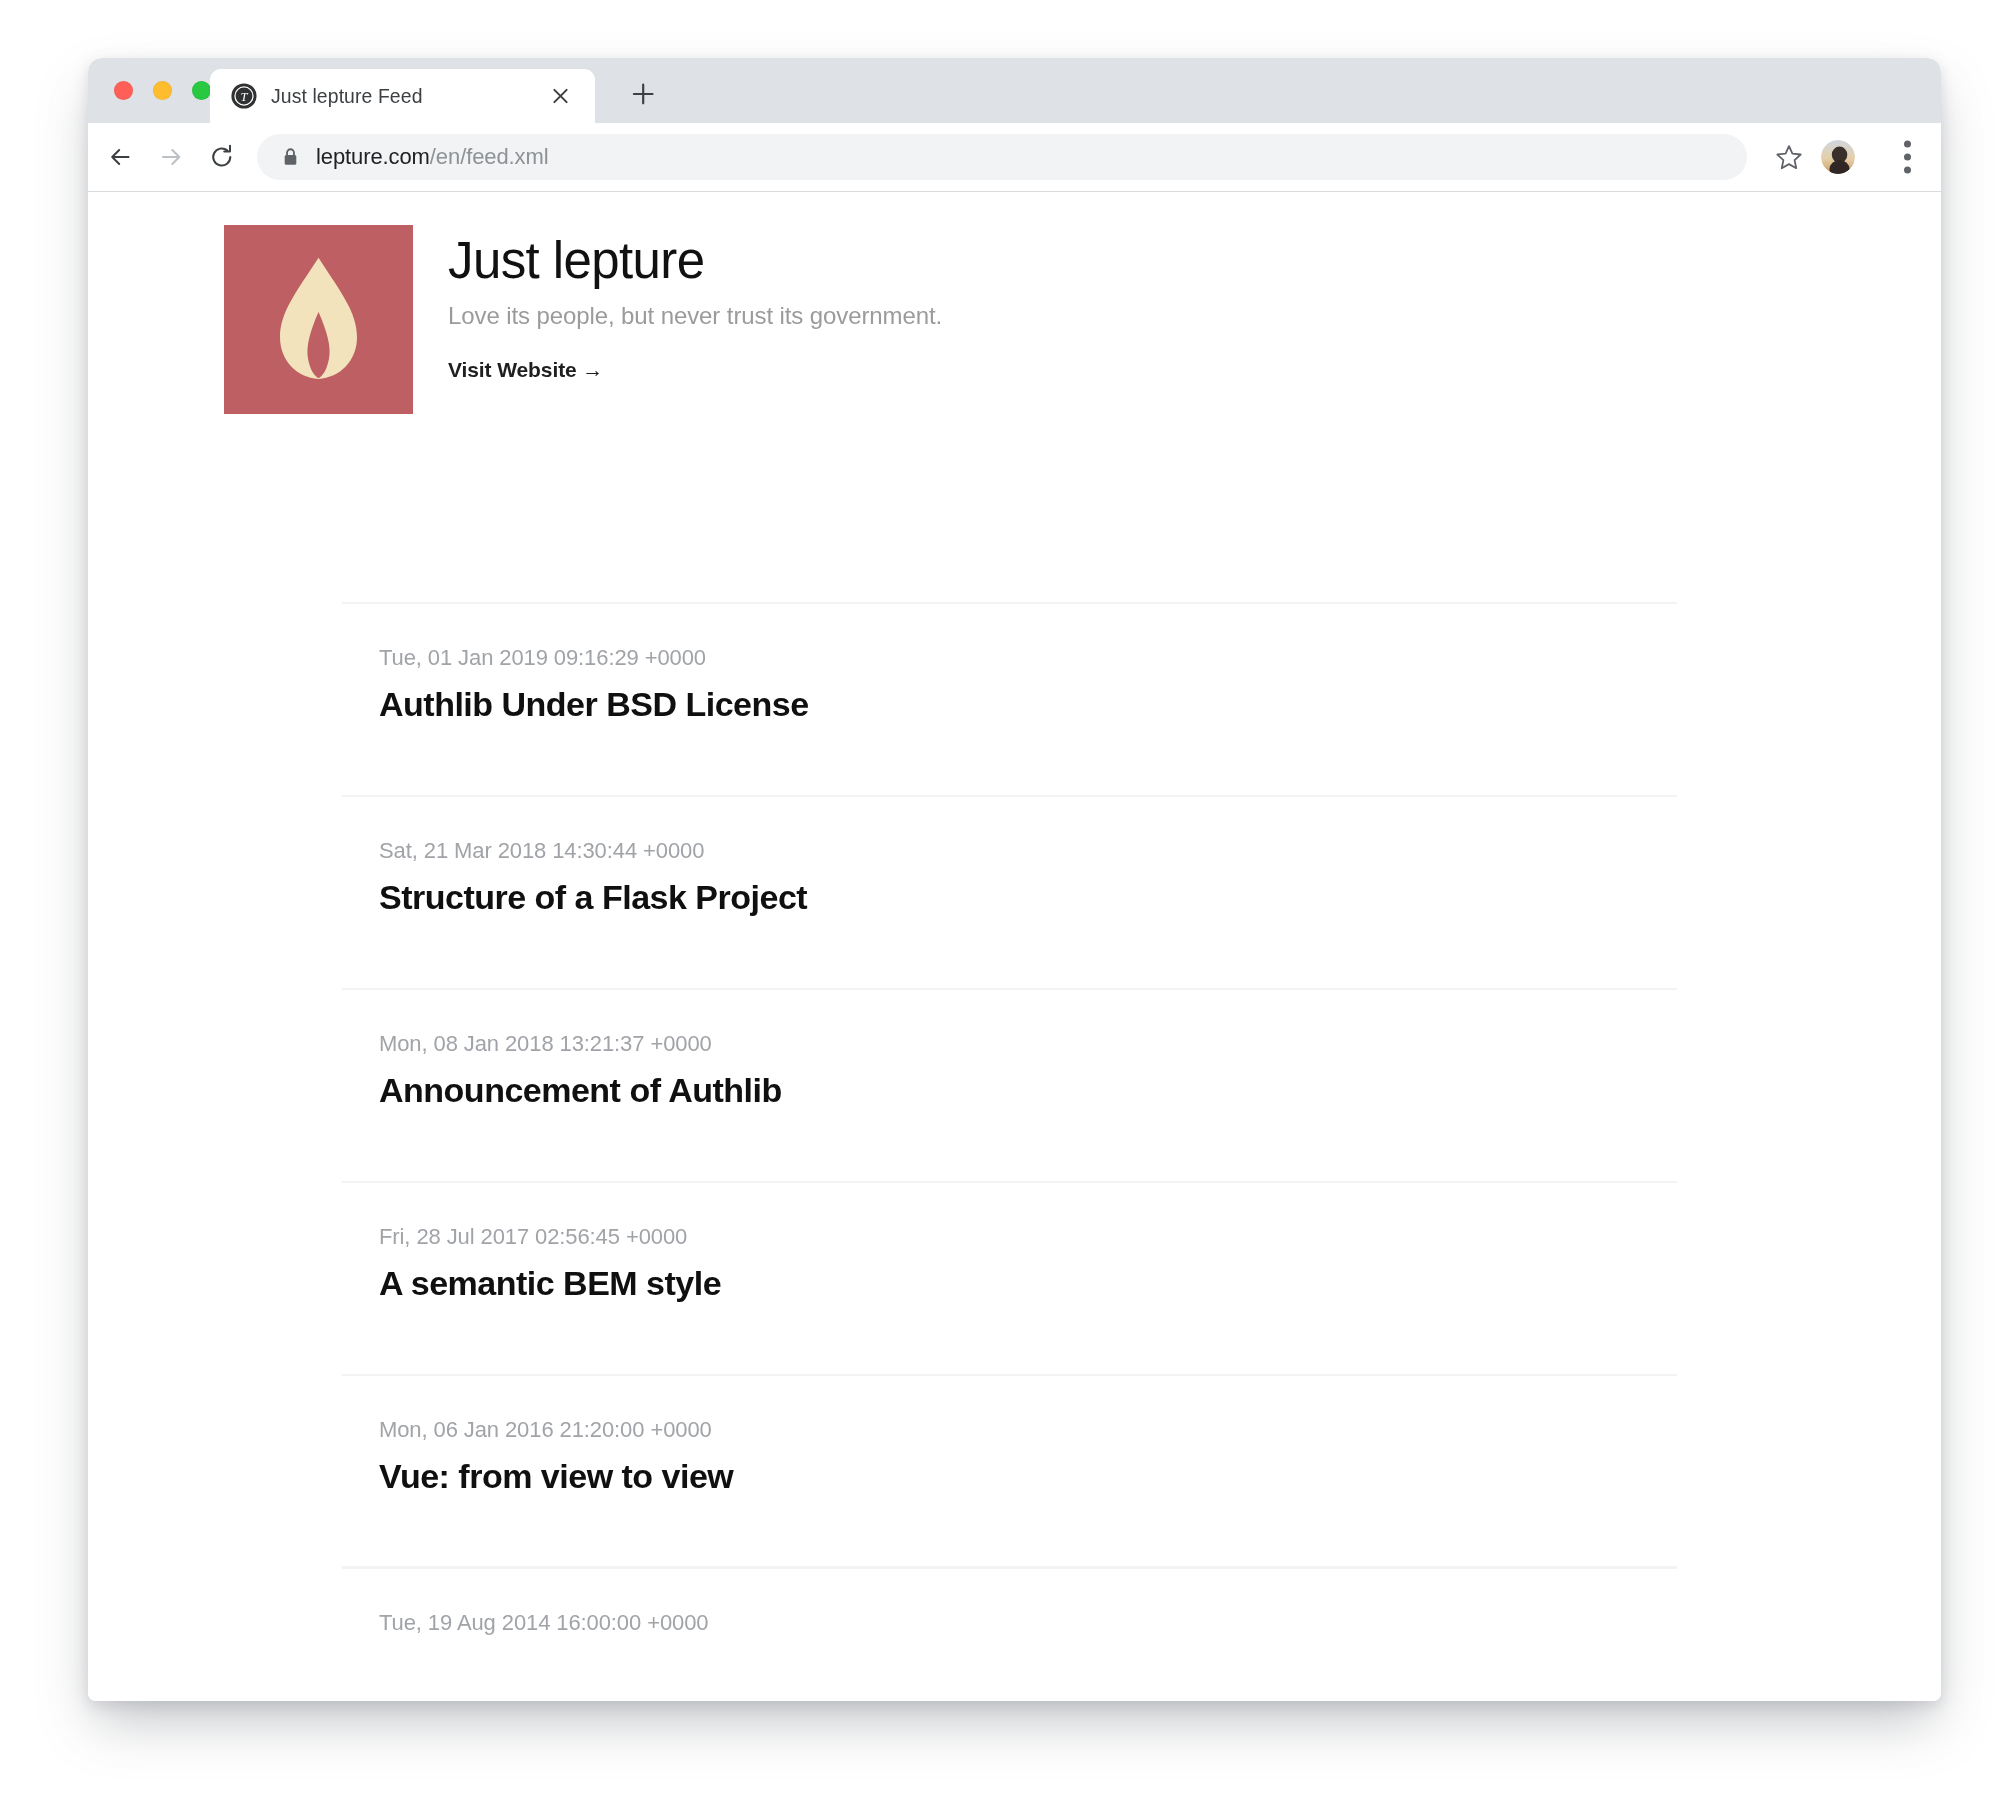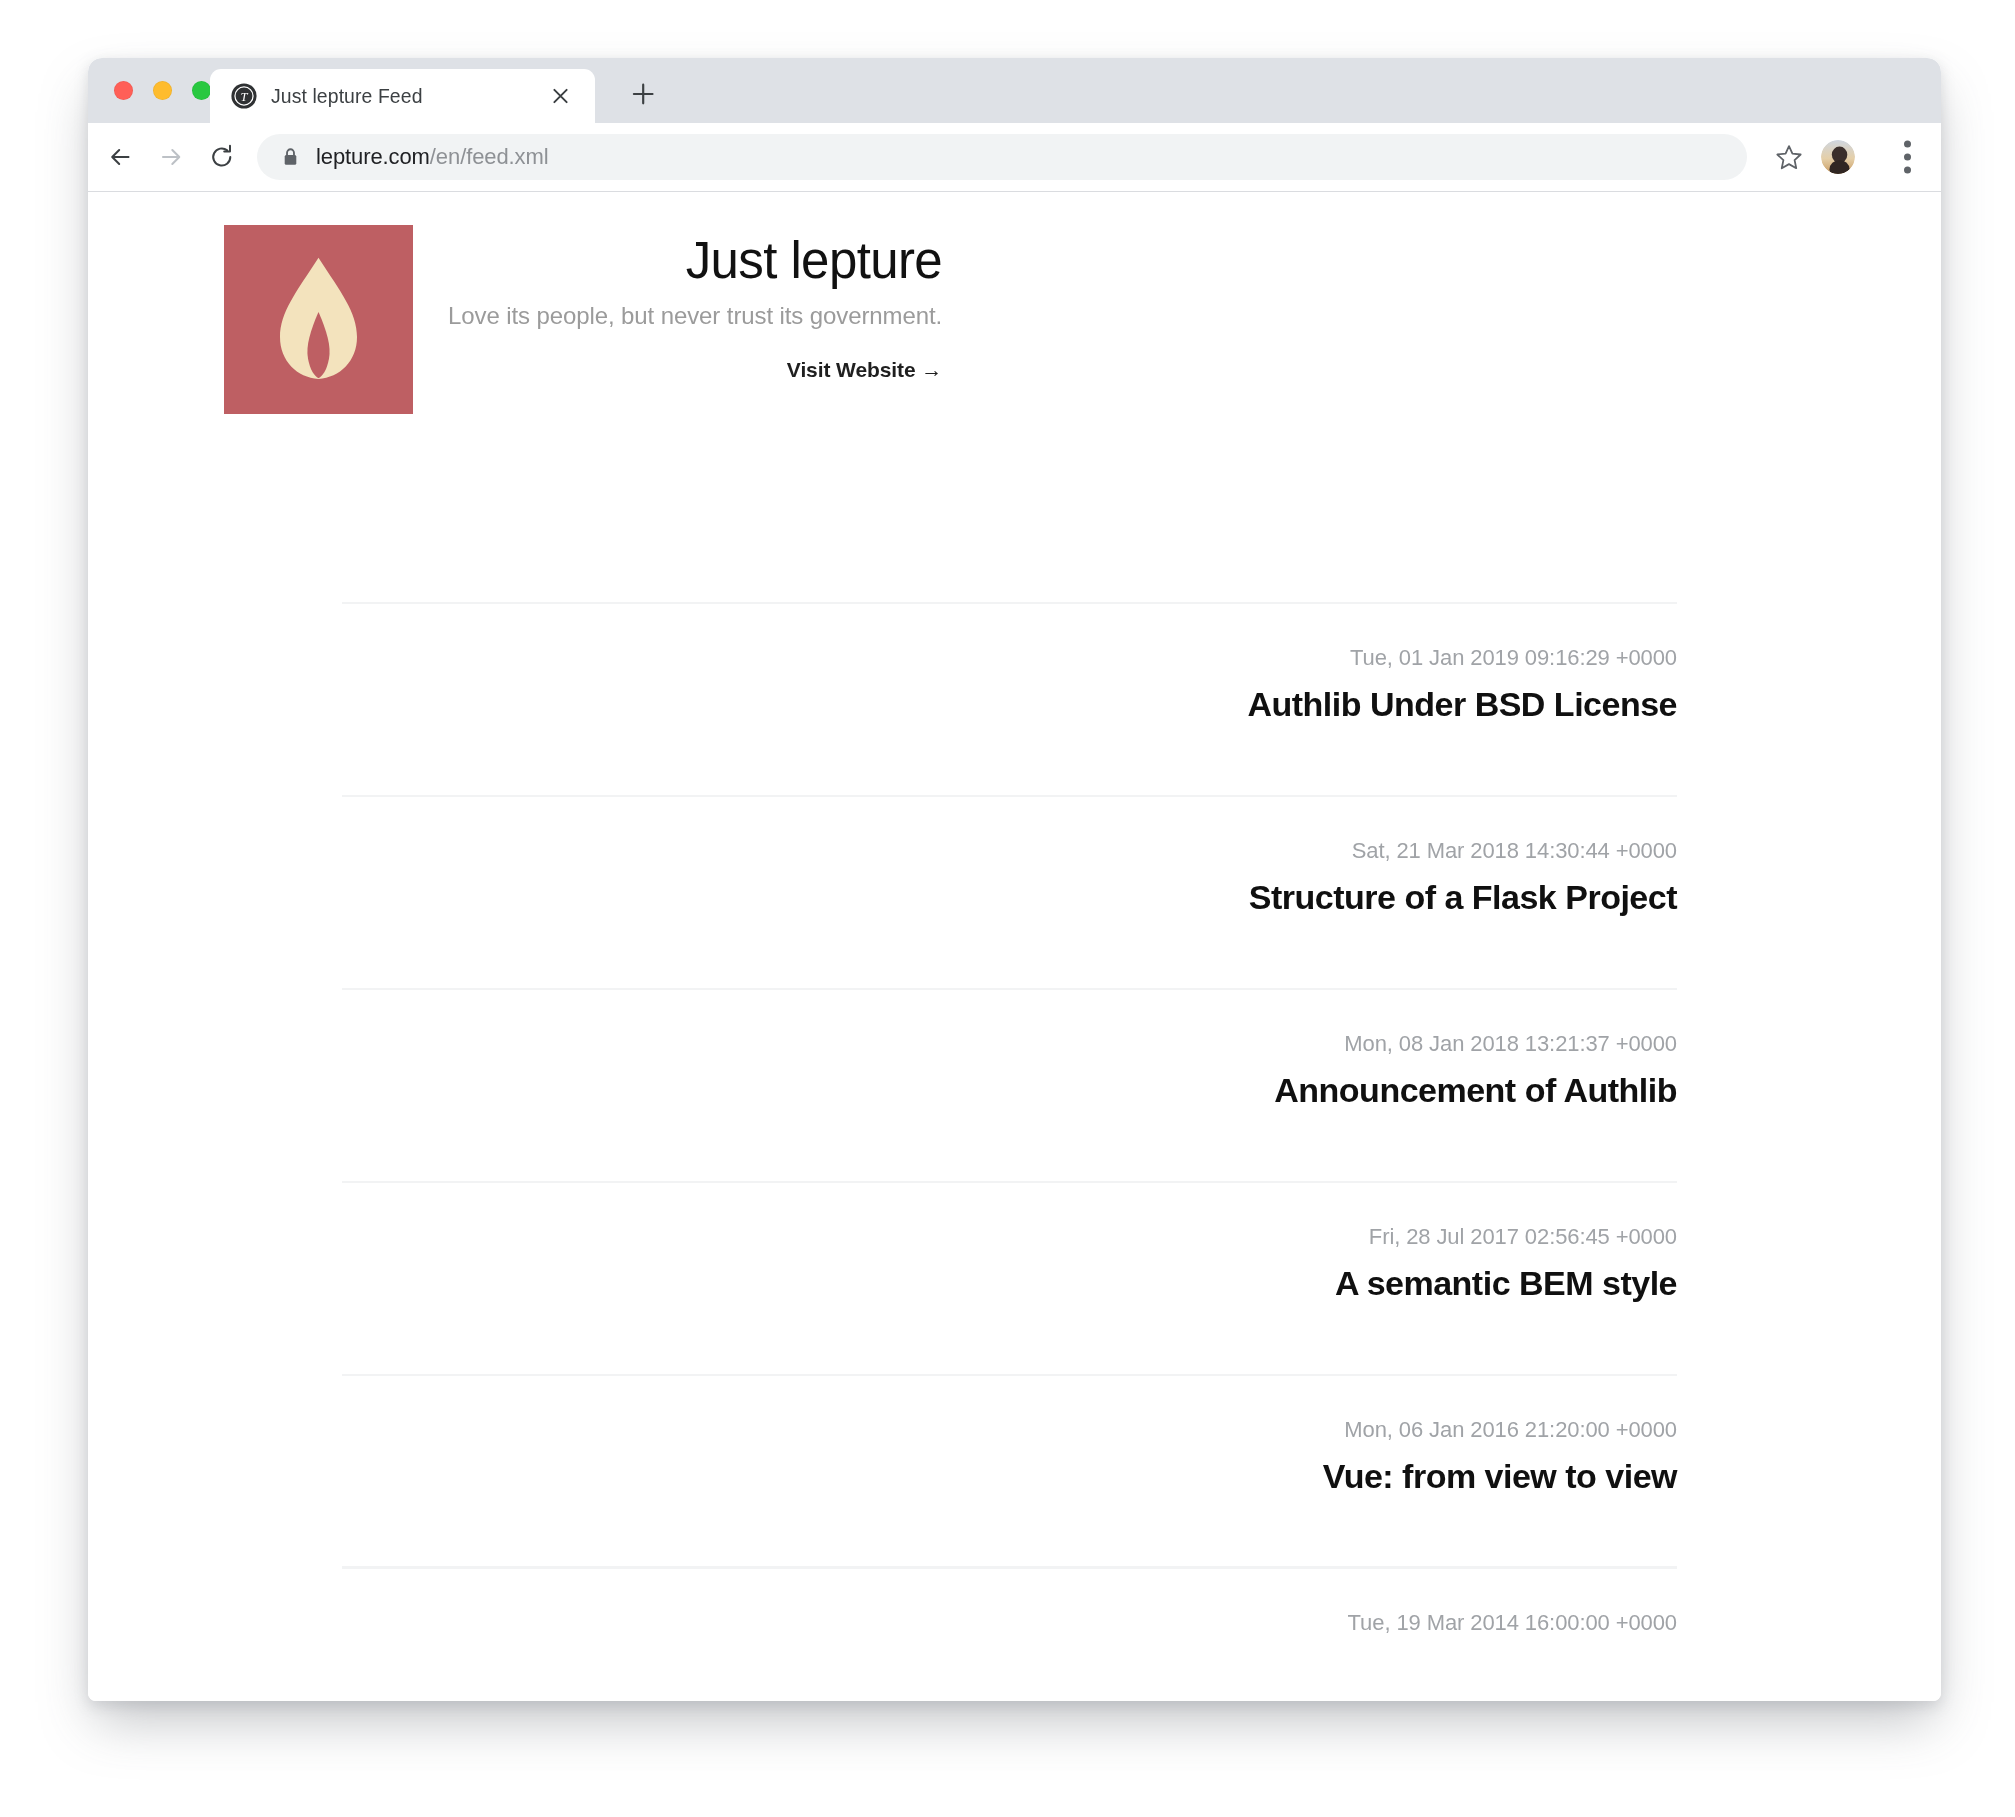--- a/index.html
+++ b/index.html
@@ -191,21 +191,20 @@
     border-radius: 50%;
     background: #5f6368;
   }
 
   
   .viewport {
     position: relative;
     height: 1510px;
     background: #ffffff;
     overflow: hidden;
-    text-align: right;
   }
 
   .feed-header {
     position: absolute;
     left: 136px;
     top: 33px;
     display: flex;
     align-items: flex-start;
   }
   .feed-logo {
@@ -431,20 +430,20 @@
       </div>
       <div class="feed-divider"></div>
 
       <div class="feed-item">
         <div class="item-date">Mon, 06 Jan 2016 21:20:00 +0000</div>
         <div class="item-title">Vue: from view to view</div>
       </div>
       <div class="feed-divider"></div>
 
       <div class="feed-item">
-        <div class="item-date">Tue, 19 Mar 2014 16:00:00 +0000</div>
+        <div class="item-date">Tue, 19 Aug 2014 16:00:00 +0000</div>
       </div>
 
     </div>
 
   </div>
 </div>
 
 
 </body></html>

